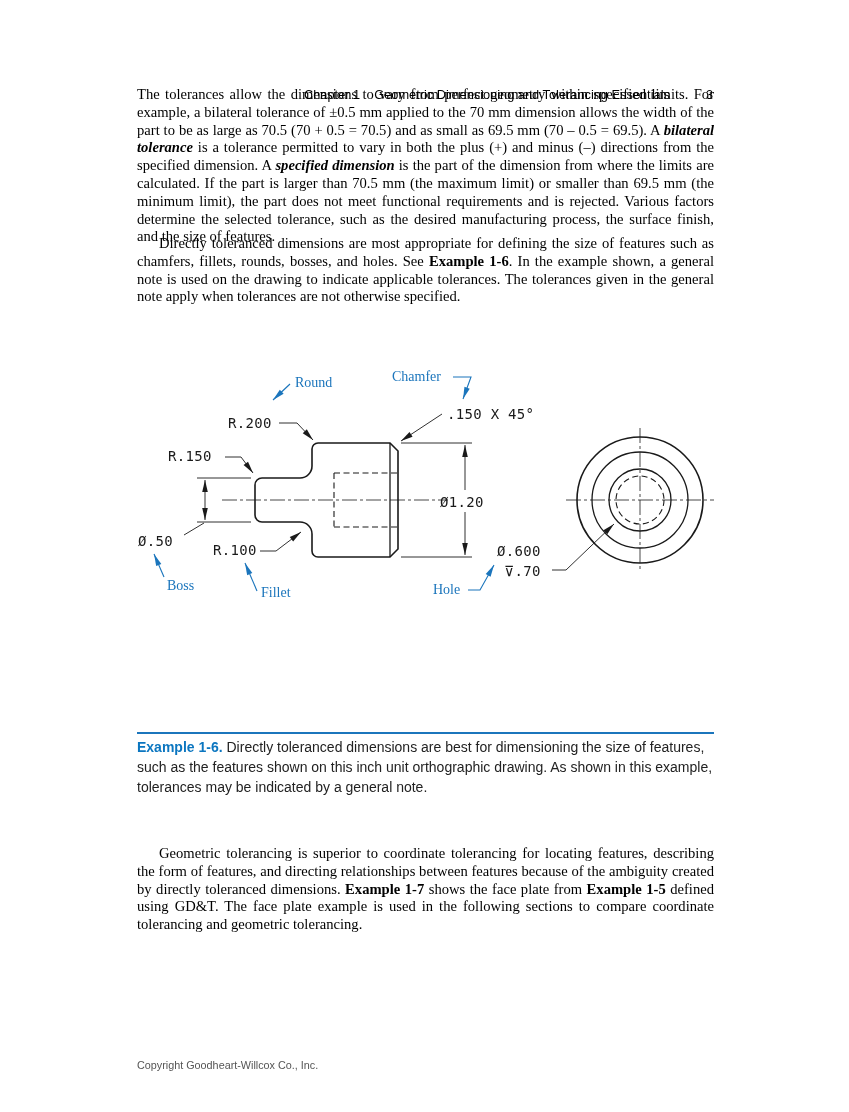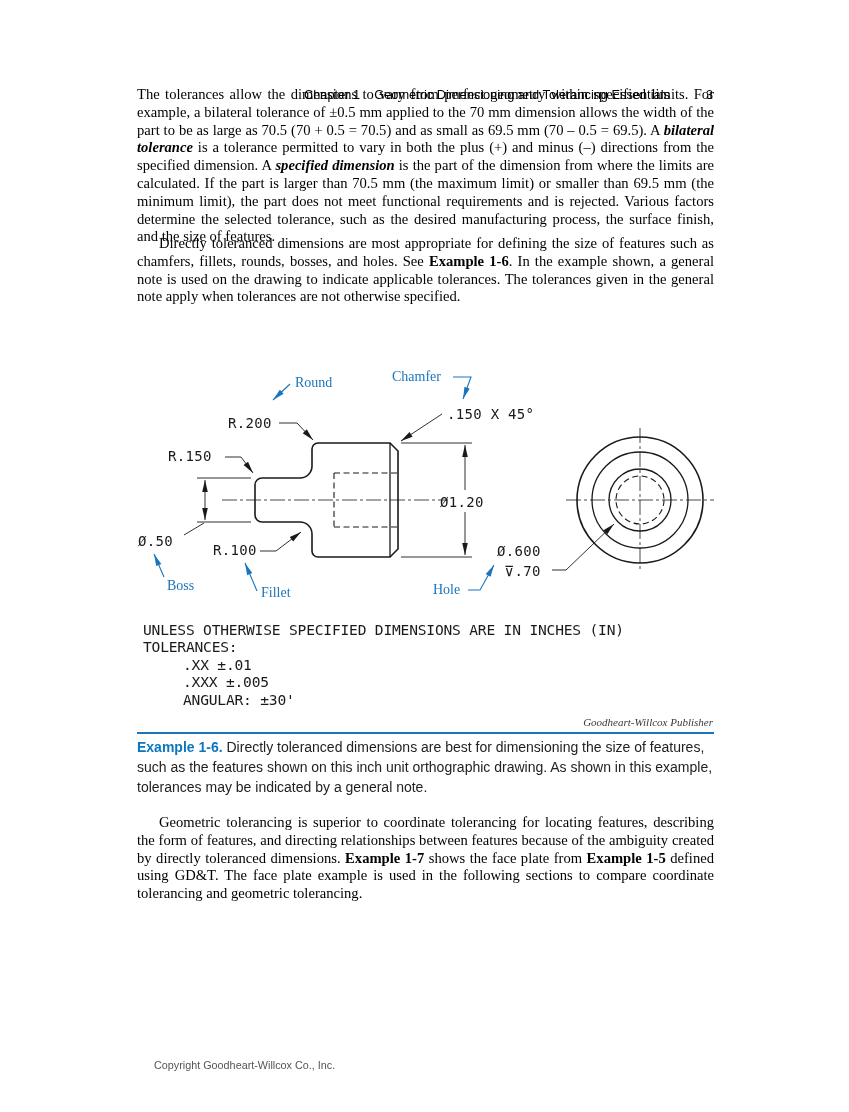--- a/index.html
+++ b/index.html
@@ -7,21 +7,21 @@
         font-family:"Liberation Serif",serif;color:#1a1a1a;}
   
   .header{position:absolute;left:137px;top:42px;width:576px;display:flex;justify-content:flex-end;
           align-items:baseline;gap:22px;font-family:"Liberation Sans",sans-serif;font-size:12.8px;color:#000000;margin-top:45px;}
   .header .ttl span{margin-right:14px;}
   
   .bodytext{position:absolute;left:137px;width:577px;margin:0;font-family:"Liberation Serif",serif;
             font-size:14.6px;line-height:17.8px;text-align:justify;color:#000000;}
   #p1{top:86px;}
   #p2{top:235px;text-indent:22px;}
-  #p3{top:814px;text-indent:22px;}
+  #p3{top:845px;text-indent:22px;}
   .bi{font-weight:bold;font-style:italic;}
   .b{font-weight:bold;}
   
   .figure{position:absolute;left:137px;top:362px;}
   .outline{stroke:#1a1a1a;stroke-width:1.6;fill:none;}
   .outline2{stroke:#1a1a1a;stroke-width:1.3;fill:none;}
   .thin{stroke:#1a1a1a;stroke-width:0.9;fill:none;}
   .hidden{stroke:#1a1a1a;stroke-width:1.1;fill:none;stroke-dasharray:6,3.5;}
   .center{stroke:#1a1a1a;stroke-width:0.8;fill:none;stroke-dasharray:15,3,3,3;}
   .blead{stroke:#1b75bc;stroke-width:1.1;fill:none;}
@@ -34,21 +34,21 @@
   
   .credit{position:absolute;left:137px;top:716px;width:576px;text-align:right;
           font-family:"Liberation Serif",serif;font-style:italic;font-size:11px;color:#3a3a3a;}
   .rule{position:absolute;left:137px;top:732px;width:577px;height:2px;background:#1b75bc;}
   
   .caption{position:absolute;left:137px;top:738px;width:579px;font-family:"Liberation Sans",sans-serif;
            font-size:14px;line-height:1.42;color:#222;}
   .cap-label{font-weight:bold;color:#0b76c0;}
   
   .footer{position:absolute;left:137px;top:1059px;font-family:"Liberation Sans",sans-serif;
-          font-size:10.8px;color:#555;margin-left:17px;}
+          font-size:10.8px;color:#555;}
 </style>
 </head>
 <body>
 
 <div class="page">
 
   <div class="header">
     <div class="ttl">
       <span>Chapter 1</span><span>Geometric Dimensioning and Tolerancing Essentials</span>
     </div>
@@ -123,29 +123,21 @@
     <text class="lbl" x="167" y="590">Boss</text>
     <line class="blead" x1="164" y1="577" x2="154" y2="554" marker-end="url(#arrBlue)"></line>
 
     <text class="lbl" x="261" y="597">Fillet</text>
     <line class="blead" x1="257" y1="591" x2="245" y2="563" marker-end="url(#arrBlue)"></line>
 
     <text class="lbl" x="433" y="594">Hole</text>
     <polyline class="blead" points="468,590 480,590 494,565" marker-end="url(#arrBlue)"></polyline>
   </svg>
 
-  <div class="gen-note">
-    <div>UNLESS OTHERWISE SPECIFIED DIMENSIONS ARE IN INCHES (IN)</div>
-    <div>TOLERANCES:</div>
-    <div class="ind">.XX ±.01</div>
-    <div class="ind">.XXX ±.005</div>
-    <div class="ind">ANGULAR: ±30'</div>
-  </div>
 
-  <div class="credit">Goodheart-Willcox Publisher</div>
   <div class="rule"></div>
 
   <div class="caption"><span class="cap-label">Example 1-6.</span><span> Directly toleranced dimensions are best for dimensioning the size of features, such as the features shown on this inch unit orthographic drawing. As shown in this example, tolerances may be indicated by a general note.</span></div>
 
   <p class="bodytext" id="p3"><span>Geometric tolerancing is superior to coordinate tolerancing for locating features, describing the form of features, and directing relationships between features because of the ambiguity created by directly toleranced dimensions. </span><span class="b">Example 1-7</span><span> shows the face plate from </span><span class="b">Example 1-5</span><span> defined using GD&amp;T. The face plate example is used in the following sections to compare coordinate tolerancing and geometric tolerancing.</span></p>
 
   <div class="footer">Copyright Goodheart-Willcox Co., Inc.</div>
 
 </div>
 

